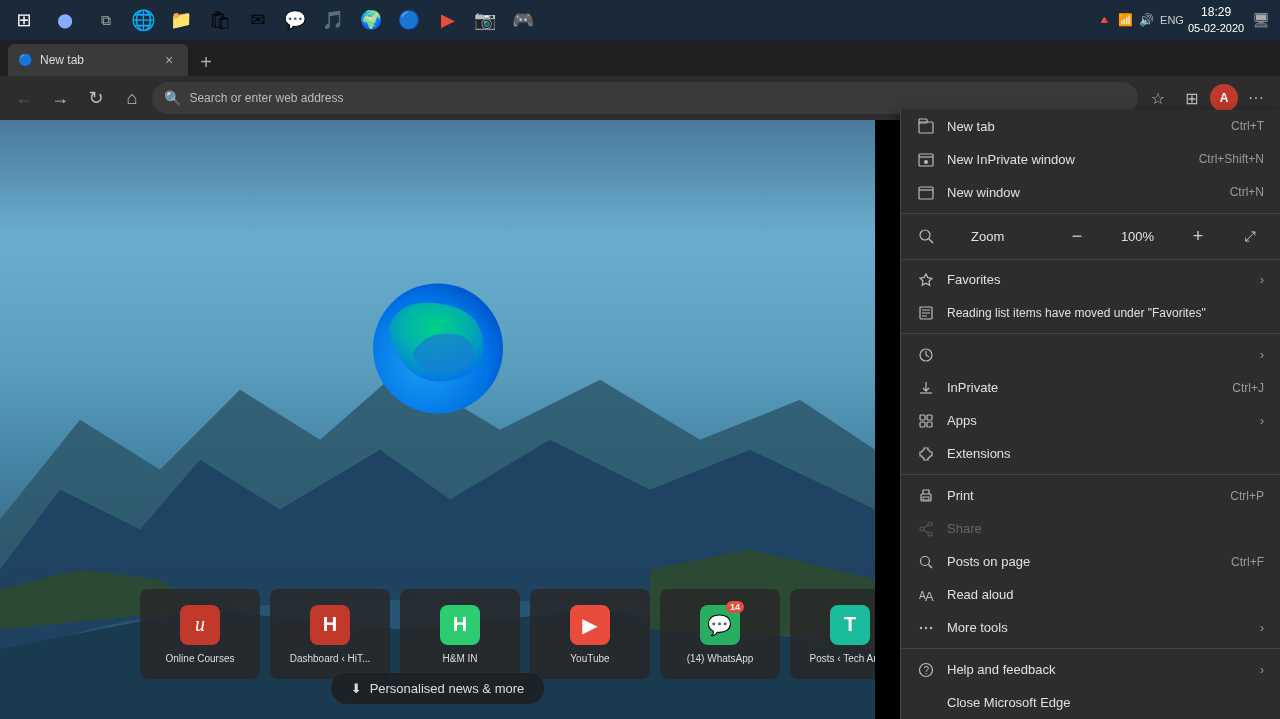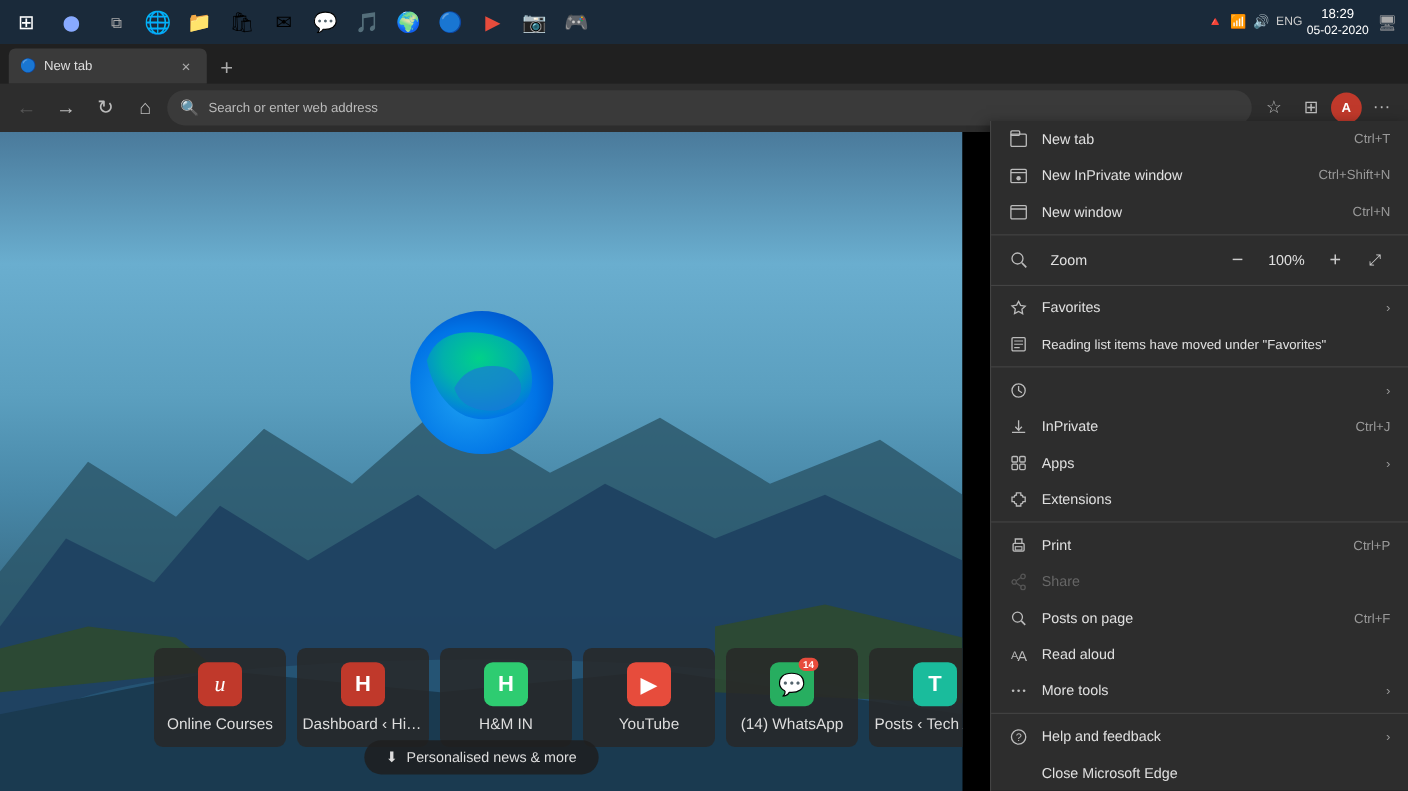--- a/index.html
+++ b/index.html
@@ -55,21 +55,21 @@
     
     .quick-links {
       position: absolute; bottom: 40px; left: 140px; display: flex; gap: 10px;
     }
     .quick-link {
       width: 120px; height: 90px; background: rgba(40,40,40,0.85); border-radius: 8px;
       display: flex; flex-direction: column; align-items: center; justify-content: center;
       gap: 8px; cursor: pointer; color: #fff;
     }
     .quick-link-icon { width: 40px; height: 40px; border-radius: 8px; display: flex; align-items: center; justify-content: center; font-size: 20px; }
-    .quick-link-label { font-size: 14px; color: #ddd; text-align: left; max-width: 110px; overflow: hidden; white-space: nowrap; text-overflow: ellipsis; }
+    .quick-link-label { font-size: 10px; color: #ddd; text-align: left; max-width: 110px; overflow: hidden; white-space: nowrap; text-overflow: ellipsis; }
 
     
     .news-button {
       position: absolute; bottom: 15px; left: 50%; transform: translateX(-50%);
       background: rgba(30,30,30,0.85); border-radius: 20px; padding: 8px 20px;
       color: #ddd; font-size: 13px; display: flex; align-items: center; gap: 8px;
       cursor: pointer; white-space: nowrap;
     }
 
     
@@ -84,21 +84,21 @@
       color: #e0e0e0; font-size: 13px; gap: 12px; position: relative;
     }
     .menu-item.disabled { color: #666; cursor: default; }
     .menu-item-icon { width: 18px; height: 18px; display: flex; align-items: center; justify-content: center; color: #bbb; font-size: 14px; flex-shrink: 0; }
     .menu-item-label { flex: 1; }
     .menu-item-shortcut { color: #999; font-size: 12px; margin-left: auto; }
     .menu-item-arrow { color: #999; font-size: 12px; margin-left: auto; }
     .menu-separator { height: 1px; background: #444; margin: 4px 0; }
     .zoom-row {
       display: flex; align-items: center; padding: 0 16px; height: 40px;
-      color: #e0e0e0; font-size: 13px; gap: 8px;
+      color: #e0e0e0; font-size: 13px; gap: 24px;
     }
     .zoom-label { flex: 1; }
     .zoom-btn { width: 28px; height: 28px; display: flex; align-items: center; justify-content: center; border-radius: 4px; color: #ccc; font-size: 18px; cursor: pointer; }
     .zoom-value { min-width: 45px; text-align: center; font-size: 13px; color: #e0e0e0; }
     .zoom-expand { width: 28px; height: 28px; display: flex; align-items: center; justify-content: center; color: #ccc; font-size: 14px; cursor: pointer; border-radius: 4px; }
   </style>
 </head>
 <body>
 
 <div class="taskbar">

